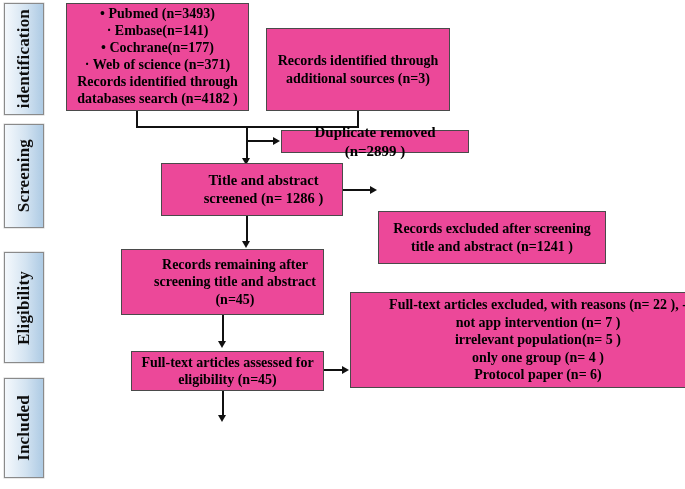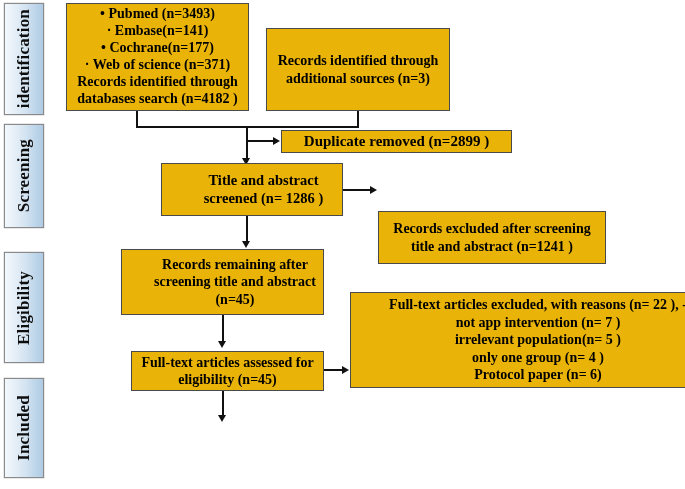--- a/index.html
+++ b/index.html
@@ -44,21 +44,21 @@
     color: #0d0d0d;
     white-space: nowrap;
     font-family: "Liberation Serif", "DejaVu Serif", serif;
   }
 
   
   .flow-box {
     position: absolute;
     box-sizing: border-box;
     border: 1.5px solid #4a4a4a;
-    background: #eab308;
+    background: #ec4899;
     display: flex;
     align-items: center;
     justify-content: center;
     text-align: center;
     padding: 2px 5px;
   }
   .flow-box .box-text {
     font-weight: bold;
     color: #000000;
     line-height: 1.22;
@@ -137,21 +137,21 @@
 
   <div class="line-v" style="left:136px; top:111px; height:16px;"></div>
   <div class="line-v" style="left:357px; top:111px; height:16px;"></div>
   <div class="line-h" style="left:136px; top:126px; width:223px;"></div>
   <div class="line-v" style="left:246px; top:126px; height:36px;"></div>
   <div class="arrow-down" style="left:242px; top:158px;"></div>
 
   <div class="line-h" style="left:246px; top:140px; width:28px;"></div>
   <div class="arrow-right" style="left:273px; top:137px;"></div>
 
-  <div class="flow-box box-duplicate" style="left:281px; top:130px; width:231px; height:23px;">
+  <div class="flow-box box-duplicate" style="left:281px; top:130px; width:188px; height:23px;">
     <span class="box-text">Duplicate removed (n=2899  )</span>
   </div>
 
   <div class="flow-box box-screened" style="left:161px; top:163px; width:182px; height:53px;padding-left:28px;">
     <span class="box-text">Title and abstract
 screened (n= 1286 )</span>
   </div>
 
   <div class="flow-box box-excluded-screen" style="left:378px; top:163px; width:228px; height:53px;margin-top:48px;">
     <span class="box-text">Records excluded after screening

